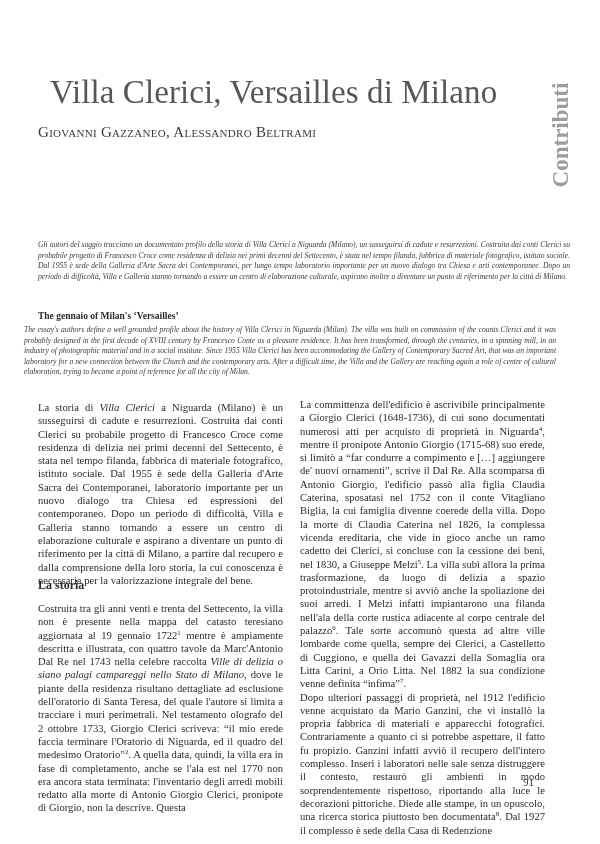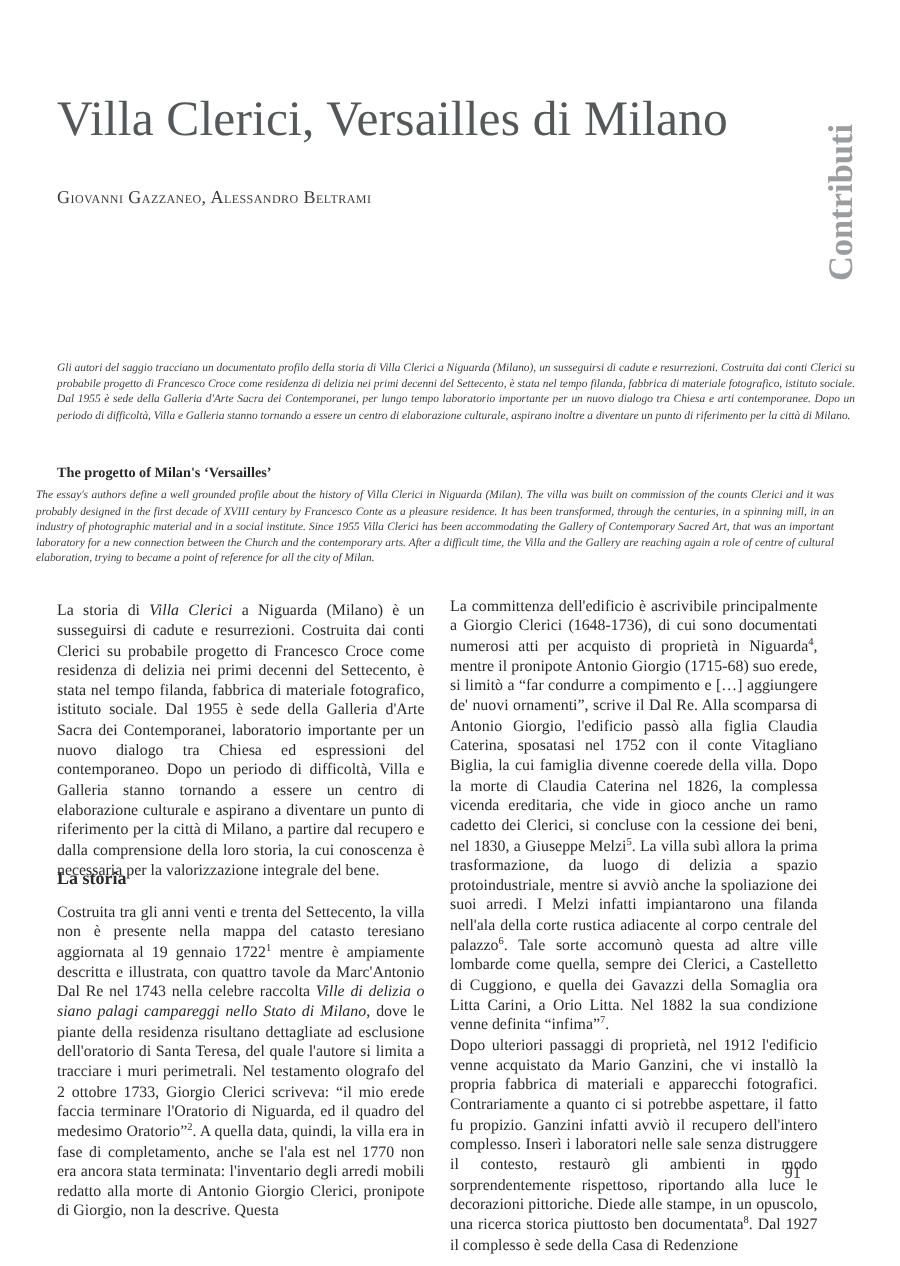--- a/index.html
+++ b/index.html
@@ -1,19 +1,19 @@
 <!DOCTYPE html>
 <html><head>
 <meta charset="utf-8">
 <style>
   html, body { margin:0; padding:0; }
   body { width:600px; height:844px; background:#ffffff; position:relative; overflow:hidden;
          font-family:"Liberation Serif","DejaVu Serif",serif; color:#2a2a2a; }
-  .title { position:absolute; left:38px; top:62px; font-size:33px; font-weight:normal; color:#555859; letter-spacing:0.1px; margin:0; white-space:nowrap; }
-  .authors { position:absolute; left:38px; top:124px; font-size:12px; font-variant:small-caps; color:#3a3a3a; letter-spacing:0.3px; }
+  .title { position:absolute; left:38px; top:62px; font-size:33px; font-weight:normal; color:#555859; letter-spacing:0.1px; margin:12px; white-space:nowrap; }
+  .authors { position:absolute; left:38px; top:124px; font-size:15px; font-variant:small-caps; color:#3a3a3a; letter-spacing:0.3px; }
   .section-tab { position:absolute; left:540px; top:80px; width:42px; height:110px; }
   .section-tab span { position:absolute; left:50%; top:50%; transform:translate(-50%,-50%) rotate(-90deg); font-size:23px; font-weight:bold; color:#9a9c9e; white-space:nowrap; }
   .abstract { position:absolute; left:38px; top:240px; width:532px; font-style:italic; font-size:7.6px; line-height:10.6px; color:#3a3a3a; text-align:justify; }
   .en-heading { position:absolute; left:38px; top:311px; font-size:9.5px; font-weight:bold; color:#2a2a2a; }
   .en-abstract { position:absolute; left:24px; top:325px; width:532px; font-style:italic; font-size:7.6px; line-height:10.6px; color:#3a3a3a; text-align:justify; }
   .col { position:absolute; font-size:10.6px; line-height:13.3px; text-align:justify; color:#2a2a2a; hyphens:manual; }
   .col-left { left:38px; width:245px; }
   .col-right { left:300px; width:245px; top:398px; }
   .intro { top:401px; }
   .storia-head { position:absolute; left:38px; width:245px; top:578px; text-align:left; font-size:12px; font-weight:bold; color:#2a2a2a; }
@@ -27,21 +27,21 @@
 <body>
 
 <h1 class="title">Villa Clerici, Versailles di Milano</h1>
 <div class="authors">Giovanni Gazzaneo, Alessandro Beltrami</div>
 <div class="section-tab">
   <span>Contributi</span>
 </div>
 
 <div class="abstract">Gli autori del saggio tracciano un documentato profilo della storia di Villa Clerici a Niguarda (Milano), un susseguirsi di cadute e resurrezioni. Costruita dai conti Clerici su probabile progetto di Francesco Croce come residenza di delizia nei primi decenni del Settecento, è stata nel tempo filanda, fabbrica di materiale fotografico, istituto sociale. Dal 1955 è sede della Galleria d'Arte Sacra dei Contemporanei, per lungo tempo laboratorio importante per un nuovo dialogo tra Chiesa e arti contemporanee. Dopo un periodo di difficoltà, Villa e Galleria stanno tornando a essere un centro di elaborazione culturale, aspirano inoltre a diventare un punto di riferimento per la città di Milano.</div>
 
-<div class="en-heading">The progetto of Milan's ‘Versailles’</div>
+<div class="en-heading">The gennaio of Milan's ‘Versailles’</div>
 <div class="en-abstract">The essay's authors define a well grounded profile about the history of Villa Clerici in Niguarda (Milan). The villa was built on commission of the counts Clerici and it was probably designed in the first decade of XVIII century by Francesco Conte as a pleasure residence. It has been transformed, through the centuries, in a spinning mill, in an industry of photographic material and in a social institute. Since 1955 Villa Clerici has been accommodating the Gallery of Contemporary Sacred Art, that was an important laboratory for a new connection between the Church and the contemporary arts. After a difficult time, the Villa and the Gallery are reaching again a role of centre of cultural elaboration, trying to became a point of reference for all the city of Milan.</div>
 
 <div class="col col-left intro">
   <p><span>La storia di </span><i>Villa Clerici</i><span> a Niguarda (Milano) è un susseguirsi di cadute e resurrezioni. Costruita dai conti Clerici su probabile progetto di Francesco Croce come residenza di delizia nei primi decenni del Settecento, è stata nel tempo filanda, fabbrica di materiale fotografico, istituto sociale. Dal 1955 è sede della Galleria d'Arte Sacra dei Contemporanei, laboratorio importante per un nuovo dialogo tra Chiesa ed espressioni del contemporaneo. Dopo un periodo di difficoltà, Villa e Galleria stanno tornando a essere un centro di elaborazione culturale e aspirano a diventare un punto di riferimento per la città di Milano, a partire dal recupero e dalla comprensione della loro storia, la cui conoscenza è necessaria per la valorizzazione integrale del bene.</span></p>
 </div>
 
 <div class="storia-head">La storia</div>
 
 <div class="col col-left storia-body">
   <p>

